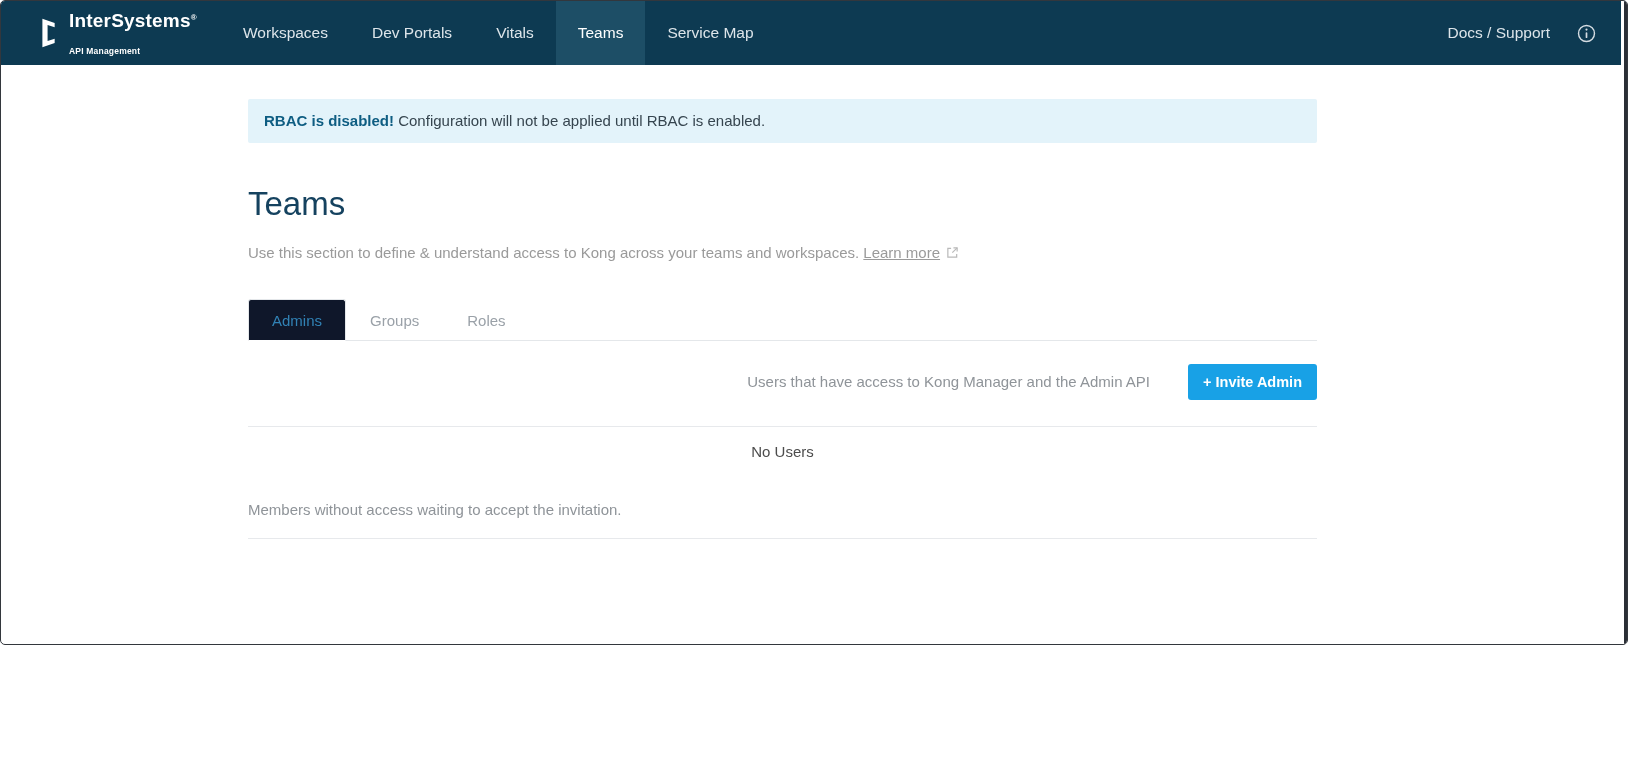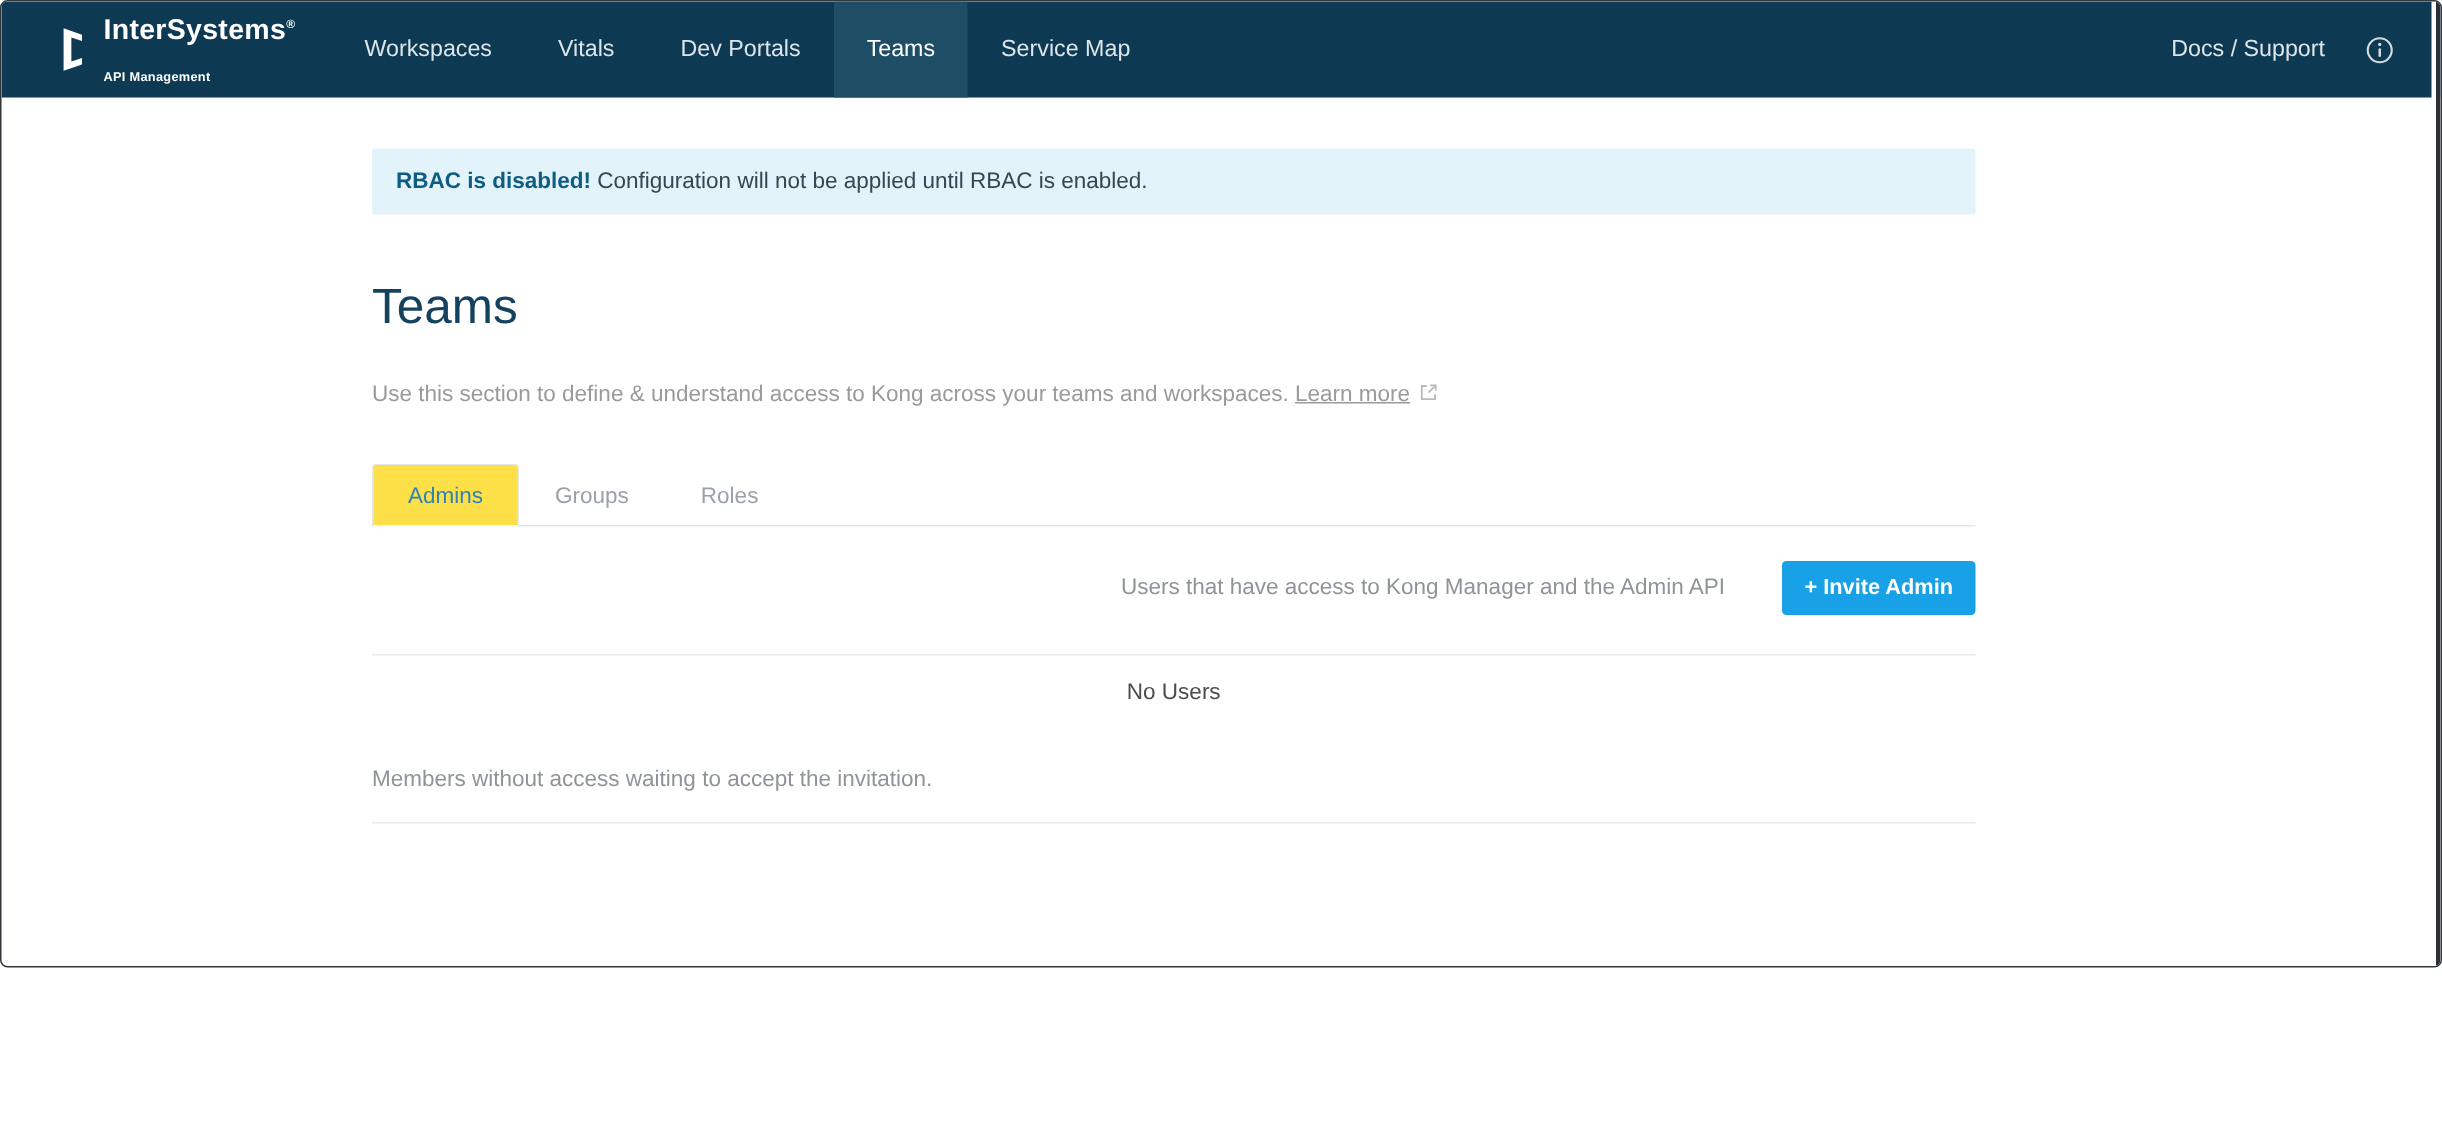--- a/index.html
+++ b/index.html
@@ -70,21 +70,21 @@
   }
   .alert-title { color: #0e5d82; font-weight: 700; }
 
   .page-title {
     margin-top: 42px;
     font-size: 33px;
     font-weight: 400;
     color: #15425f;
   }
   .page-desc {
-    margin-top: 31px;
+    margin-top: 21px;
     font-size: 15px;
     color: #9a9a9a;
   }
   .learn-more { color: #9a9a9a; text-decoration: underline; cursor: pointer; }
   .ext-icon { display: inline-block; vertical-align: -1px; margin-left: 6px; }
 
   .tabs {
     margin-top: 37px;
     display: flex;
     border-bottom: 1px solid #e4e7ea;
@@ -92,21 +92,21 @@
   .tab {
     padding: 12px 23px 11px;
     font-size: 15px;
     color: #9aa1a8;
     cursor: pointer;
     border: 1px solid transparent;
     margin-bottom: -1px;
     white-space: nowrap;
   }
   .tab.active {
-    background: #fde047;
+    background: #0f172a;
     border: 1px solid #e4e7ea;
     border-bottom-color: #fff;
     border-radius: 3px 3px 0 0;
     color: #3182b5;
   }
 
   .section-head {
     display: flex;
     justify-content: flex-end;
     align-items: flex-start;
@@ -165,22 +165,22 @@
         </svg>
       </span>
       <span class="brand-text">
         <div class="brand-name"><span>InterSystems</span><sup>®</sup></div>
         <div class="brand-sub">API Management</div>
       </span>
     </div>
 
     <nav class="nav">
       <div class="nav-item">Workspaces</div>
+      <div class="nav-item">Dev Portals</div>
       <div class="nav-item">Vitals</div>
-      <div class="nav-item">Dev Portals</div>
       <div class="nav-item active">Teams</div>
       <div class="nav-item">Service Map</div>
     </nav>
 
     <div class="topbar-right">
       <span class="docs-link">Docs / Support</span>
       <span class="info-btn">
         <svg width="19" height="19" viewBox="0 0 20 20" aria-hidden="true">
           <circle cx="10" cy="10" r="8.4" fill="none" stroke="#d3dbe1" stroke-width="1.5"></circle>
           <rect x="9.1" y="8.6" width="1.8" height="6.2" rx="0.9" fill="#d3dbe1"></rect>

